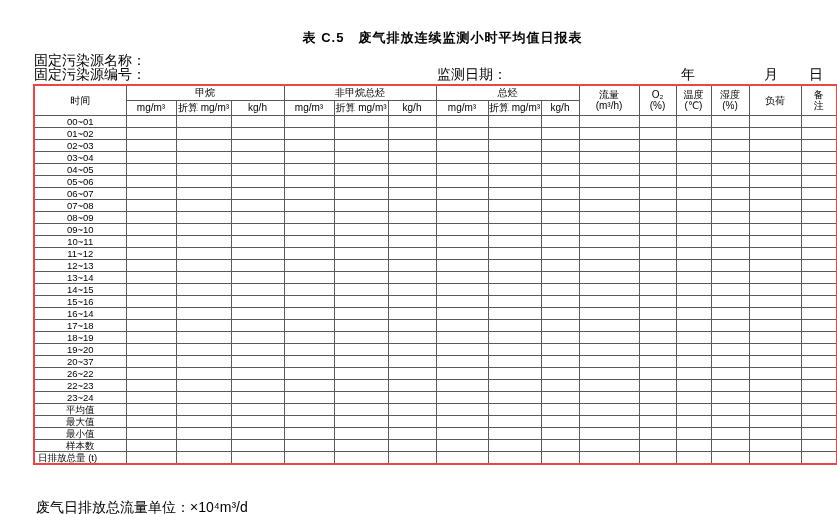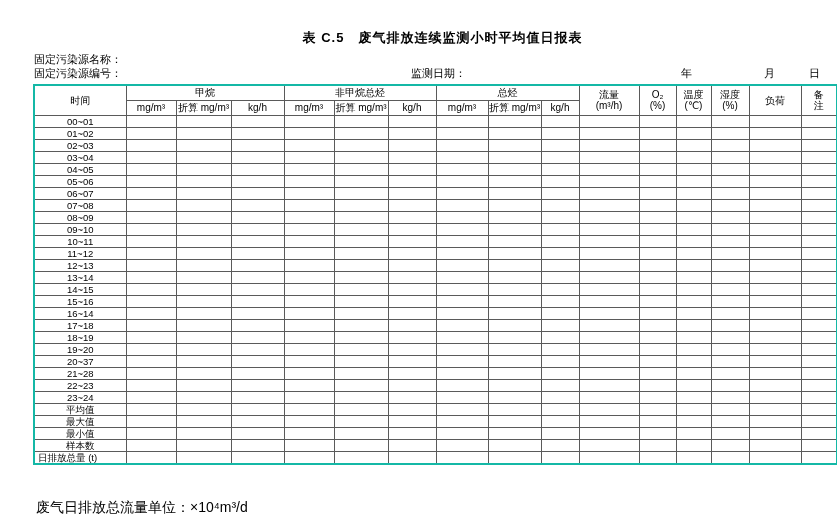--- a/index.html
+++ b/index.html
@@ -8,32 +8,32 @@
     width:837px; height:514px; position:relative; overflow:hidden;
     font-family:"Liberation Sans","DejaVu Sans",sans-serif;
     color:#000;
   }
   .title {
     position:absolute; top:29px; left:0; width:100%;
     padding-left:48px;
     text-align:center; font-size:13px; font-weight:bold;
     letter-spacing:1px;
   }
-  .fld { position:absolute; font-size:11px; white-space:nowrap;text-align:center; }
+  .fld { position:absolute; font-size:14px; white-space:nowrap;text-align:center; }
   .fld-name  { left:34px;  top:52px; }
   .fld-code  { left:34px;  top:66px; }
-  .fld-date  { left:411px; top:66px; }
+  .fld-date  { left:437px; top:66px; }
   .fld-year  { left:681px; top:66px; }
   .fld-month { left:764px; top:66px; }
   .fld-day   { left:809px; top:66px; }
 
   table.report {
     position:absolute; left:33px; top:84px; width:803px;
     border-collapse:collapse; table-layout:fixed;
-    border:2px solid #14b8a6;
+    border:2px solid #ef4444;
   }
   table.report th, table.report td {
     border:1px solid #5a5a5a;
     padding:0; text-align:center; vertical-align:middle;
     overflow:hidden; white-space:nowrap;
   }
   thead th {
     font-weight:normal; font-size:10px; height:15px; line-height:13px;
     border-color:#3a3a3a;
   }
@@ -507,21 +507,21 @@
         <td></td>
         <td></td>
         <td></td>
         <td></td>
         <td></td>
         <td></td>
         <td></td>
         <td></td>
       </tr>
       <tr>
-        <td class="time">21~28</td>
+        <td class="time">26~22</td>
         <td></td>
         <td></td>
         <td></td>
         <td></td>
         <td></td>
         <td></td>
         <td></td>
         <td></td>
         <td></td>
         <td></td>

